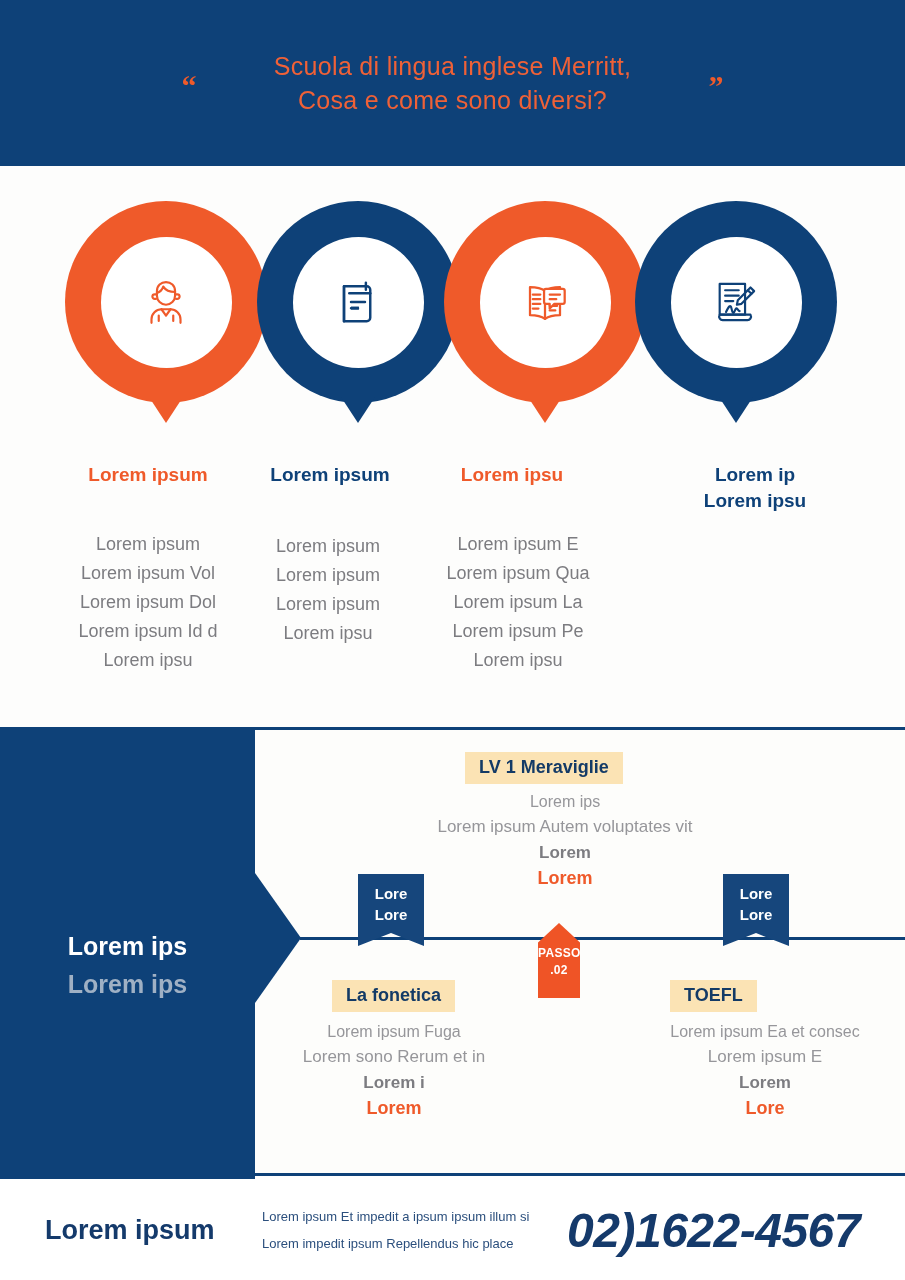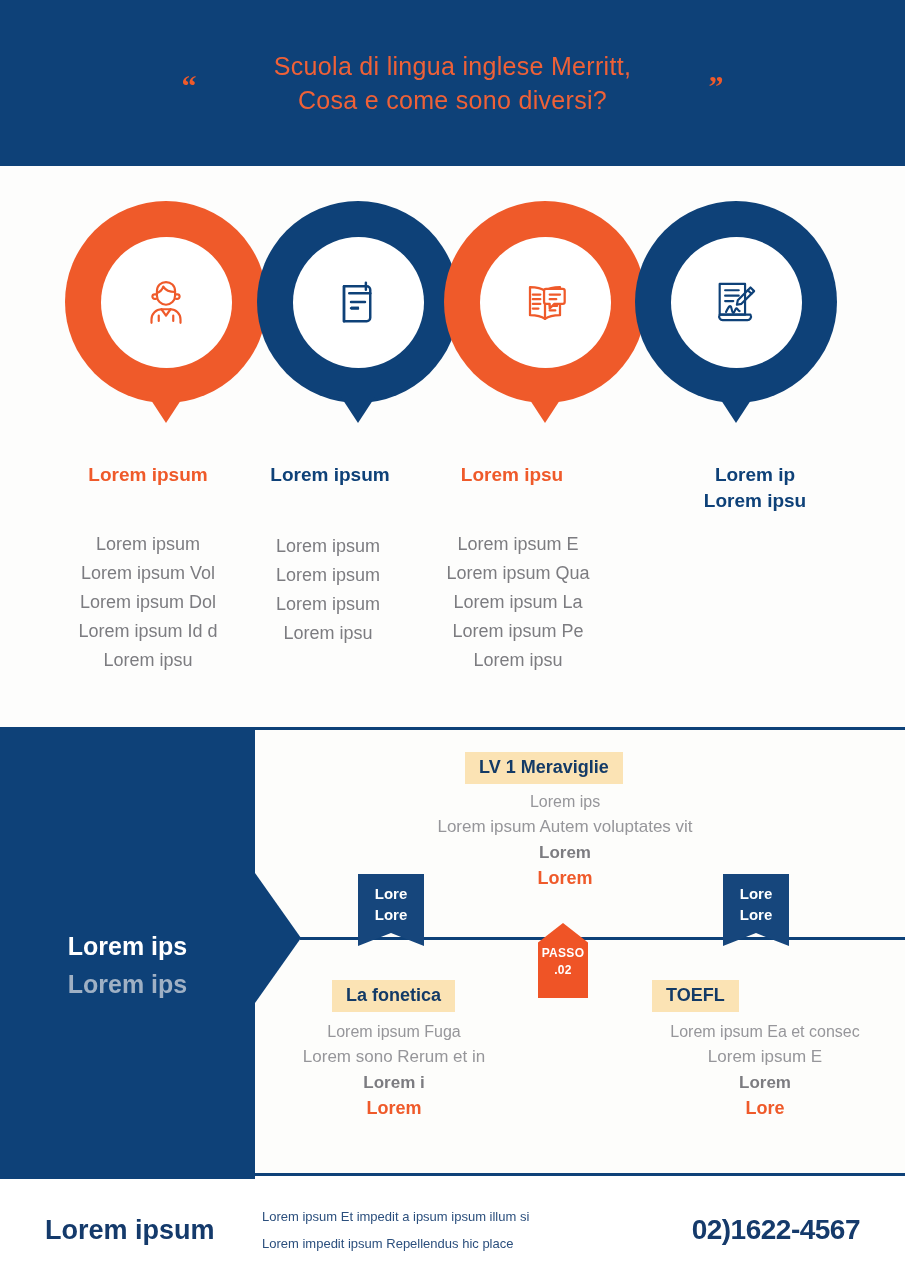--- a/index.html
+++ b/index.html
@@ -117,35 +117,35 @@
     position:absolute; width:66px; height:72px; background:#16467c;
     color:#ffffff; font-size:15px; font-weight:bold; line-height:21px;
     text-align:center; padding-top:9px;
     clip-path:polygon(0 0,100% 0,100% 100%,50% 82%,0 100%);
   }
   .banner.bA { left:358px; top:144px; }
   .banner.bB { left:723px; top:144px; }
 
   .passo {
     position:absolute; left:538px; top:193px;
-    width:50px; height:75px; background:#ef5426;
+    width:42px; height:75px; background:#ef5426;
     clip-path:polygon(50% 0,100% 26%,100% 100%,0 100%,0 26%);
     color:#ffffff; font-size:12px; font-weight:bold; line-height:17px;
     text-align:center; padding-top:22px; letter-spacing:0.3px;
   }
 
   
   .pill {
     position:absolute; background:#fbe3b4; color:#133a66;
     font-size:18px; font-weight:bold; text-align:center;
     padding:5px 14px 6px; white-space:nowrap;
   }
   .pill.p-top  { left:465px; top:22px; }
   .pill.p-left { left:332px; top:250px;text-align:center; }
-  .pill.p-right{ left:652px; top:250px; }
+  .pill.p-right{ left:670px; top:250px; }
 
   .txt-block { position:absolute; text-align:center; }
   .tl-1 { color:#96969a; font-size:16px; line-height:24px; font-weight:400; }
   .tl-2 { color:#96969a; font-size:17px; line-height:26px; font-weight:400; }
   .tl-b { color:#7c7c80; font-size:17px; font-weight:bold; line-height:25px; }
   .tl-o { color:#ef5a2a; font-size:18px; font-weight:bold; line-height:26px; }
 
   .tb-top   { left:335px; top:60px;  width:460px; }
   .tb-left  { left:260px; top:290px; width:268px; }
   .tb-right { left:620px; top:290px; width:290px; }
@@ -160,22 +160,23 @@
     position:absolute; left:45px; top:50%; transform:translateY(-50%);
     color:#143a6b; font-size:27px; font-weight:bold; white-space:nowrap;
   }
   .footer-lines {
     position:absolute; left:262px; top:50%; transform:translateY(-50%);
     color:#2b4f7d; font-size:13px; line-height:27px; font-weight:400;
     white-space:nowrap;
   }
   .footer-phone {
     position:absolute; right:45px; top:50%; transform:translateY(-50%);
-    color:#153a6b; font-size:28px; font-weight:bold; letter-spacing:-0.5px;
+    color:#153a6b; font-size:48px; font-weight:bold; letter-spacing:-0.5px;
     white-space:nowrap;
+    font-style:italic;
   }
 </style>
 </head>
 <body>
 
 <div class="header">
   <div class="header-inner">
     <span class="quote-mark quote-open">“</span>
     <div class="header-title">
       <div>Scuola di lingua inglese Merritt,</div>

